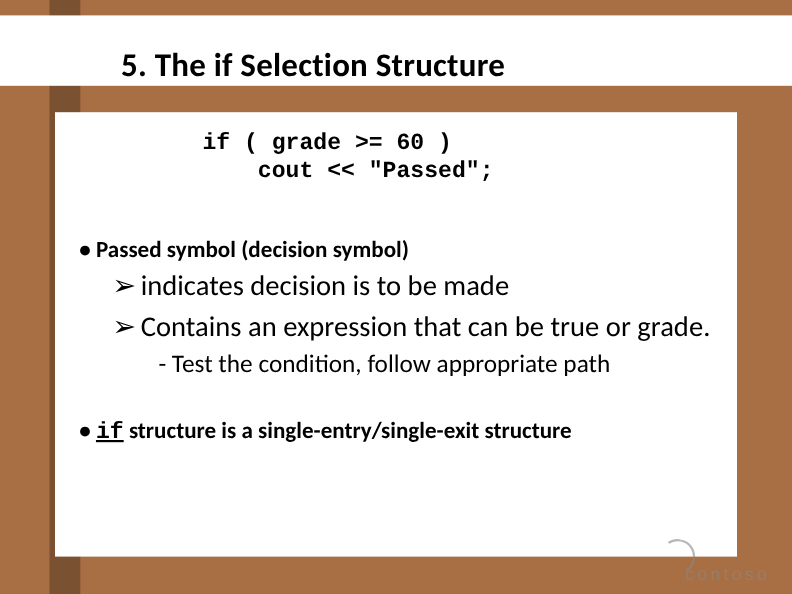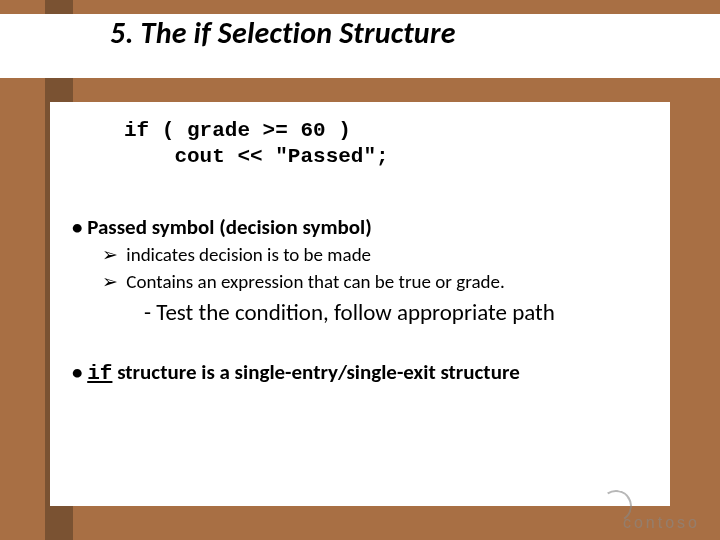--- a/index.html
+++ b/index.html
@@ -27,24 +27,23 @@
     background: #7a5232;
   }
   .title-bar {
     position: absolute;
     top: 14px;
     left: 0;
     width: 720px;
     height: 64px;
     background: #ffffff;
     display: flex;
-    align-items: flex-start;
+    align-items: flex-end;
     box-sizing: border-box;
     padding-left: 110px;
-    font-style: italic;
   }
   .title-bar h1 {
     margin: 0;
     font-size: 30px;
     font-weight: 700;
     color: #000;
     letter-spacing: 0.2px;
   }
   .content-card {
     position: absolute;
@@ -57,34 +56,34 @@
     padding: 14px 22px 12px 22px;
     color: #000;
   }
   .b1 {
     font-size: 21px;
     font-weight: 700;
     margin: 4px 0 2px 0;
     line-height: 1.2;
   }
   .code-block {
-    margin: 2px 0 10px 52px;
+    margin: 2px 0 10px 112px;
     font-family: "Courier New", monospace;
     font-weight: 700;
     font-size: 21px;
     color: #000;
     line-height: 1.25;
     white-space: pre;
   }
   .spacer1 { height: 30px; }
   .sub-list {
     margin: 2px 0 10px 30px;
   }
   .sub-item {
-    font-size: 19px;
+    font-size: 26px;
     line-height: 1.35;
     margin: 2px 0;
   }
   .arrow {
     display: inline-block;
     width: 20px;
   }
   .subsub {
     margin-left: 42px;
     font-size: 23px;

